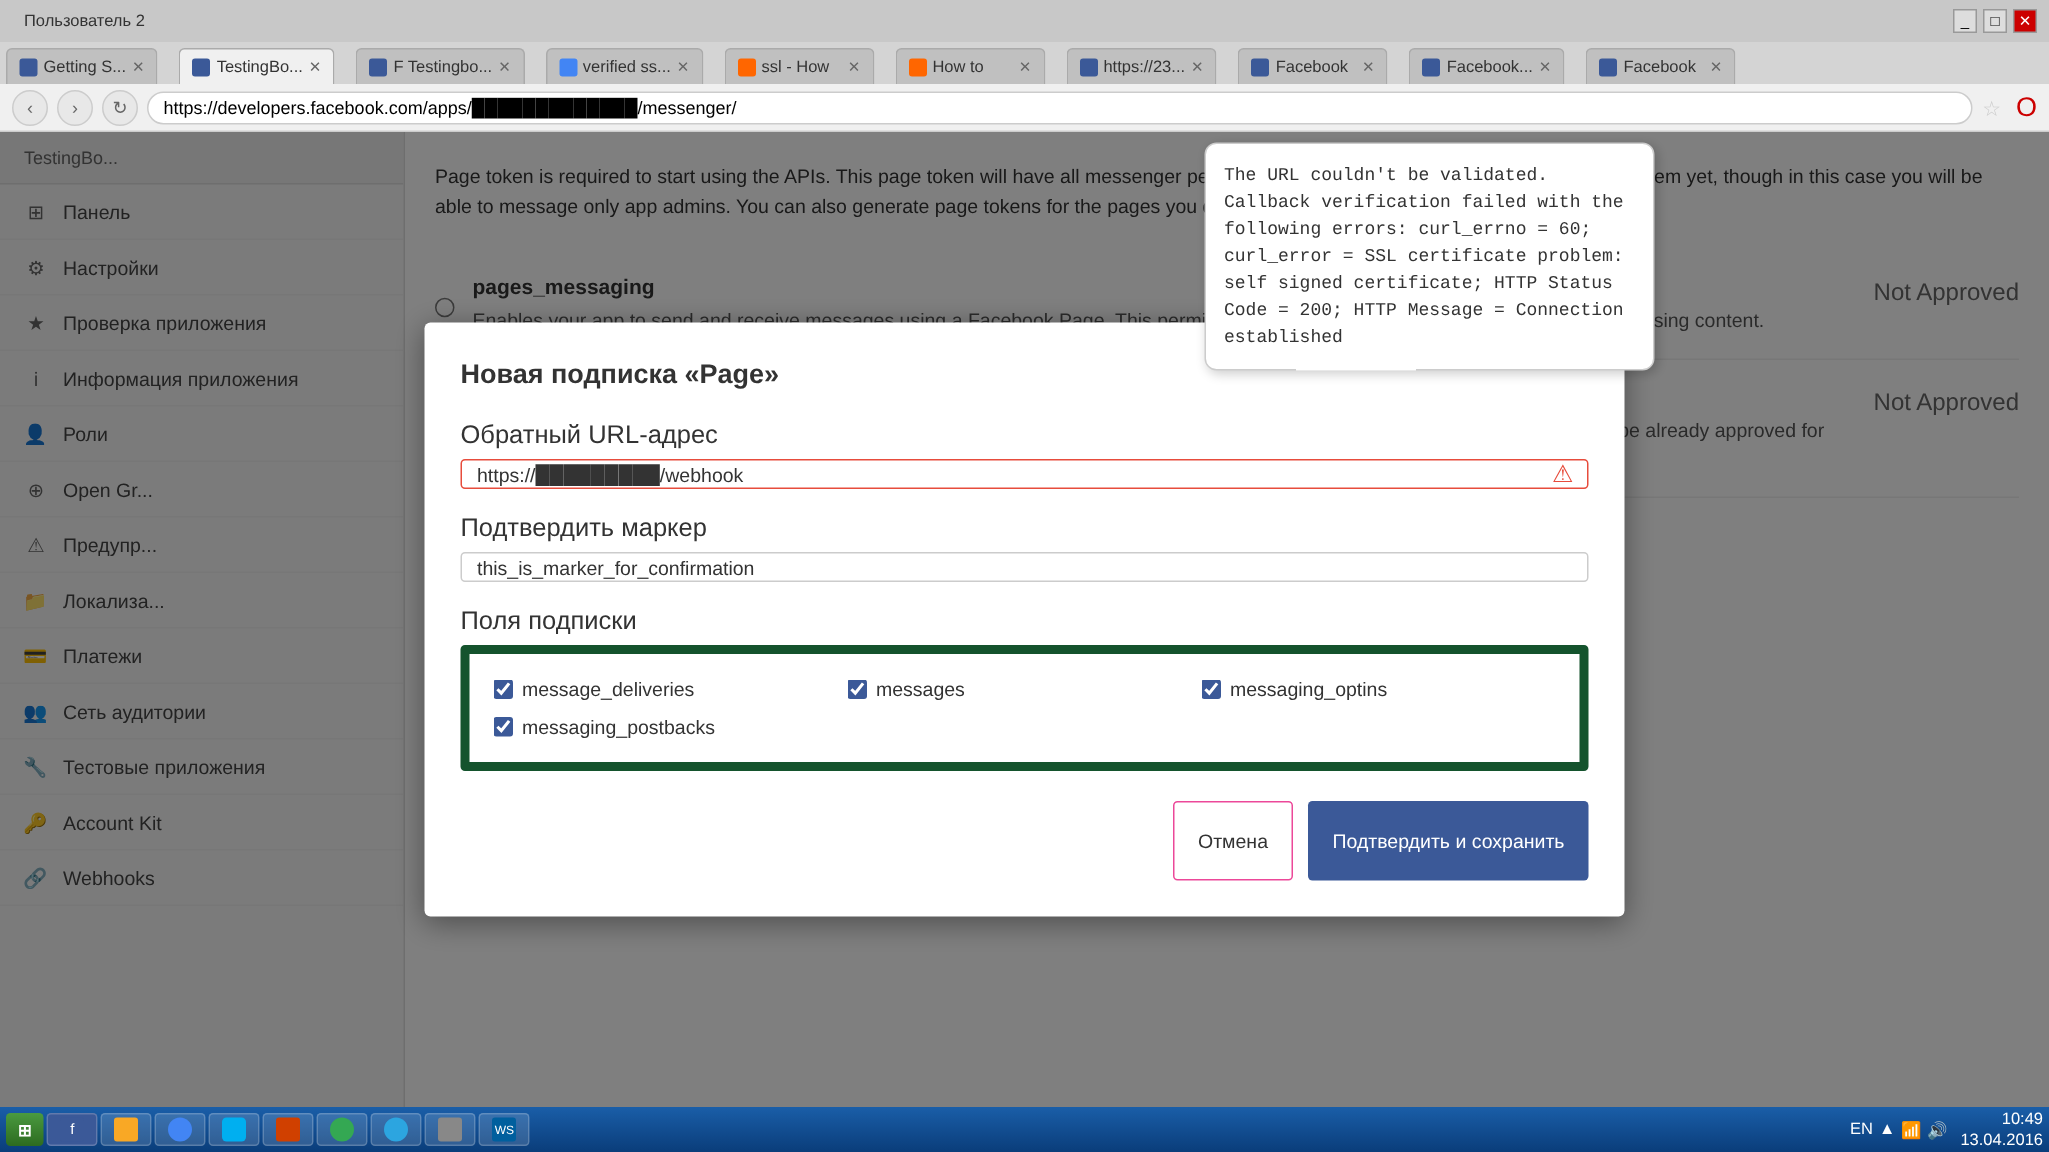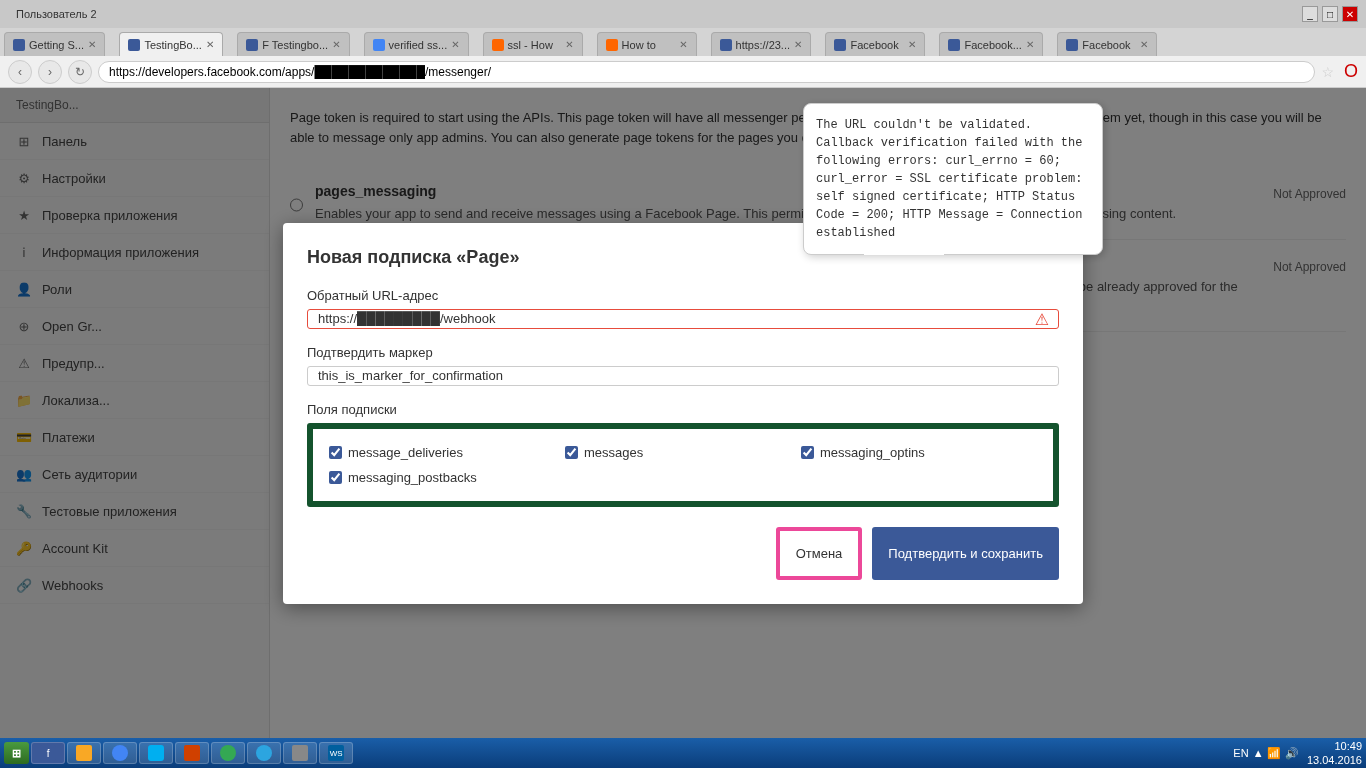--- a/index.html
+++ b/index.html
@@ -33,42 +33,42 @@
     .sidebar-icon { width: 16px; height: 16px; flex-shrink: 0; display: flex; align-items: center; justify-content: center; color: #666; font-size: 13px; }
 
     
     .content { flex: 1; background: white; overflow-y: auto; padding: 20px; position: relative; }
     .content-section { margin-bottom: 20px; }
     .content-text { font-size: 13px; color: #333; line-height: 1.5; margin-bottom: 12px; }
     .permissions-item { display: flex; gap: 12px; padding: 16px 0; border-bottom: 1px solid #eee; }
     .permissions-radio { margin-top: 4px; }
     .permissions-title { font-size: 14px; font-weight: bold; color: #333; margin-bottom: 6px; }
     .permissions-desc { font-size: 13px; color: #555; line-height: 1.4; }
-    .permissions-status { margin-left: auto; font-size: 12px; color: #666; white-space: nowrap; padding-top: 4px; }
+    .permissions-status { margin-left: auto; font-size: 16px; color: #666; white-space: nowrap; padding-top: 4px; }
 
     
     .modal-overlay { position: fixed; top: 88px; left: 0; right: 0; bottom: 30px; background: rgba(0,0,0,0.5); z-index: 100; display: flex; align-items: center; justify-content: center; }
     .modal { background: white; border-radius: 4px; width: 800px; padding: 24px; box-shadow: 0 4px 20px rgba(0,0,0,0.4); position: relative; }
     .modal-title { font-size: 18px; font-weight: bold; color: #333; margin-bottom: 20px; }
     .form-group { margin-bottom: 16px; }
-    .form-label { font-size: 13px; color: #333; margin-bottom: 6px; display: block; }
+    .form-label { font-size: 17px; color: #333; margin-bottom: 6px; display: block; }
     .form-input { width: 100%; height: 20px; border: 1px solid #ccc; border-radius: 3px; padding: 0 36px 0 10px; font-size: 13px; color: #333; background: white; }
     .form-input.error { border-color: #e74c3c; }
     .input-wrapper { position: relative; }
     .input-warning { position: absolute; right: 10px; top: 50%; transform: translateY(-50%); color: #e74c3c; font-size: 16px; }
 
     
     .fields-box { border: 6px solid #14532d; border-radius: 3px; padding: 16px; max-height: 120px; overflow-y: auto; }
     .fields-grid { display: grid; grid-template-columns: 1fr 1fr 1fr; gap: 10px 0; }
     .field-item { display: flex; align-items: center; gap: 6px; font-size: 13px; color: #333; }
     .field-item input[type=checkbox] { accent-color: #3b5998; }
 
     
     .modal-footer { display: flex; justify-content: flex-end; gap: 10px; margin-top: 20px; }
-    .btn-cancel { background: white; border: 4px solid #ec4899; color: #333; padding: 6px 16px; border-radius: 3px; cursor: pointer; font-size: 13px; }
+    .btn-cancel { background: white; border: 1px solid #ec4899; color: #333; padding: 6px 16px; border-radius: 3px; cursor: pointer; font-size: 13px; }
     .btn-save { background: #3b5998; color: white; border: none; padding: 19px 16px; border-radius: 3px; cursor: pointer; font-size: 13px; }
 
     
     .error-bubble { position: absolute; top: -10px; right: -20px; background: white; border: 1px solid #ccc; border-radius: 8px; padding: 12px; width: 300px; font-size: 12px; color: #333; box-shadow: 2px 2px 8px rgba(0,0,0,0.2); line-height: 1.5; z-index: 200; }
     .error-bubble::after { content: ''; position: absolute; bottom: -1px; left: 60px; width: 80px; height: 2px; background: white; }
 
     
     .taskbar { height: 30px; background: linear-gradient(to bottom, #1a5ea8, #0a3d7a); display: flex; align-items: center; padding: 0 4px; gap: 2px; position: fixed; bottom: 0; left: 0; right: 0; z-index: 300; }
     .start-btn { height: 22px; padding: 0 8px; background: linear-gradient(to bottom, #4a9a3f, #2d6b20); border: none; border-radius: 3px; color: white; font-size: 11px; font-weight: bold; cursor: pointer; display: flex; align-items: center; gap: 4px; }
     .taskbar-btn { height: 22px; padding: 0 8px; background: rgba(255,255,255,0.15); border: 1px solid rgba(255,255,255,0.2); border-radius: 3px; color: white; font-size: 11px; cursor: pointer; display: flex; align-items: center; gap: 4px; }

